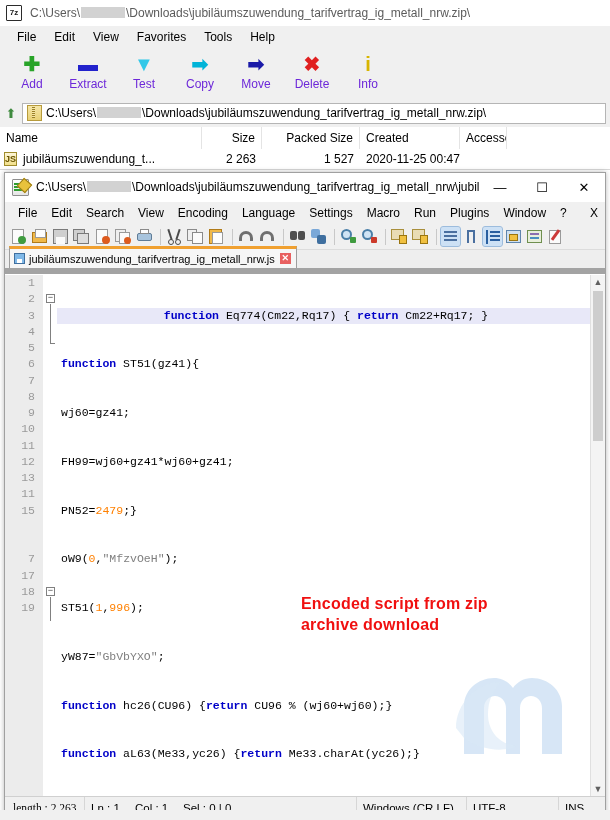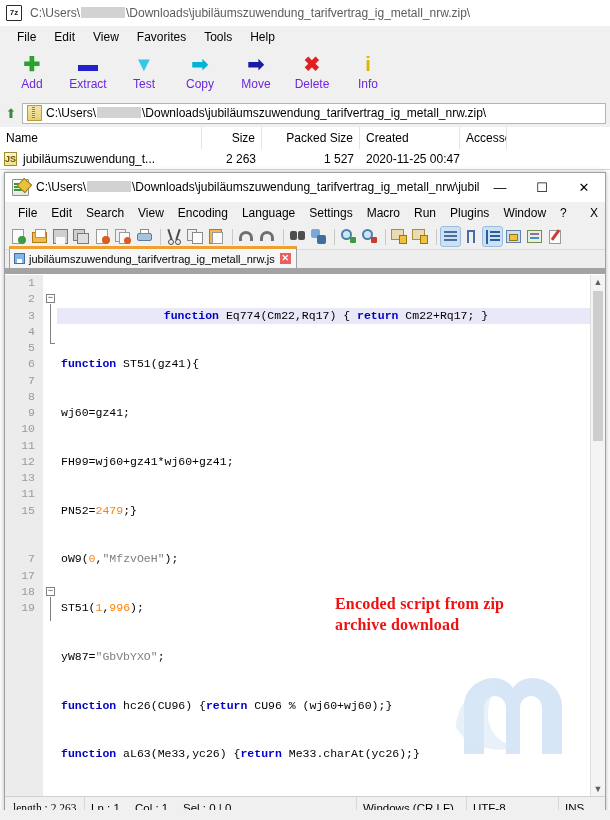--- a/index.html
+++ b/index.html
@@ -450,22 +450,22 @@
   }
   .fold-tail {
     position: absolute;
     width: 5px; height: 1px;
     background: #808080;
     left: 7px;
   }
 
   .annotation {
     position: absolute;
-    left: 330px; top: 318px;
-    font-family: Liberation Serif, serif;
+    left: 296px; top: 318px;
+    font-family: Liberation Sans, sans-serif;
     font-size: 16px;
     font-weight: bold;
     color: #f01010;
     line-height: 21px;
     text-shadow: 0 0 3px rgba(255,255,255,0.95), 0 0 6px rgba(255,255,255,0.9);
     letter-spacing: 0.2px;
     pointer-events: none;
   }
 
   .vscroll {

